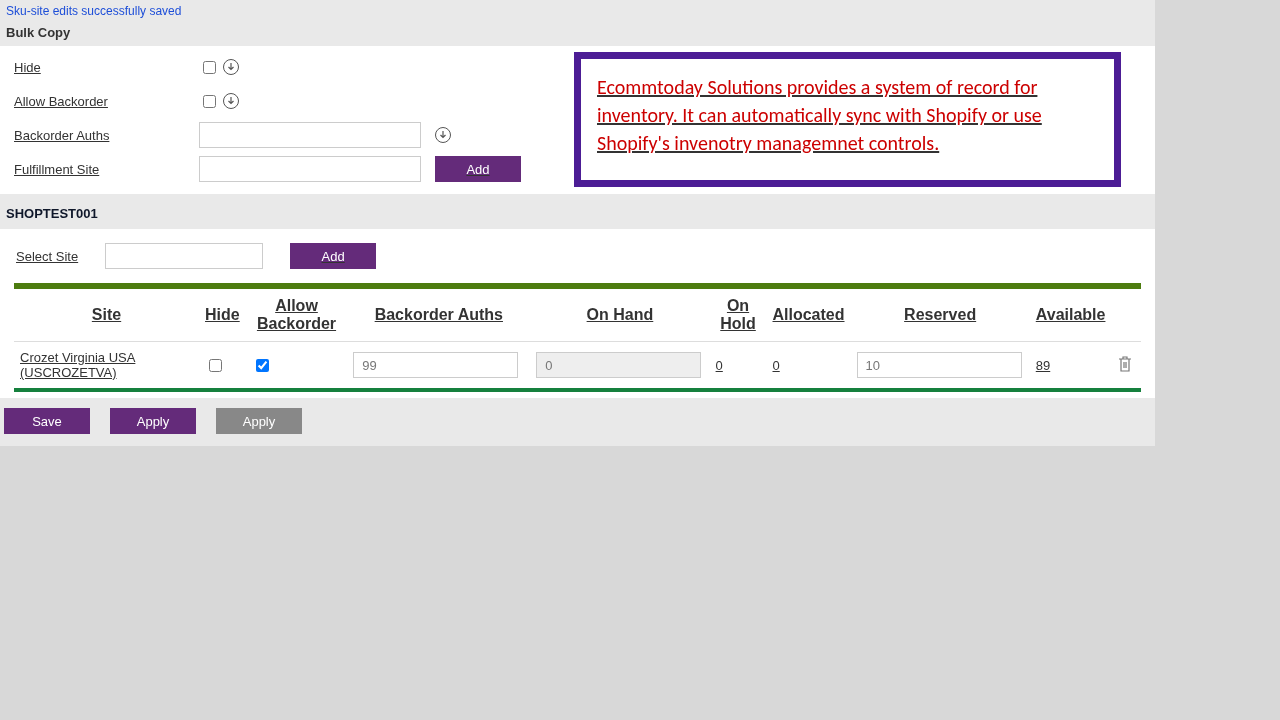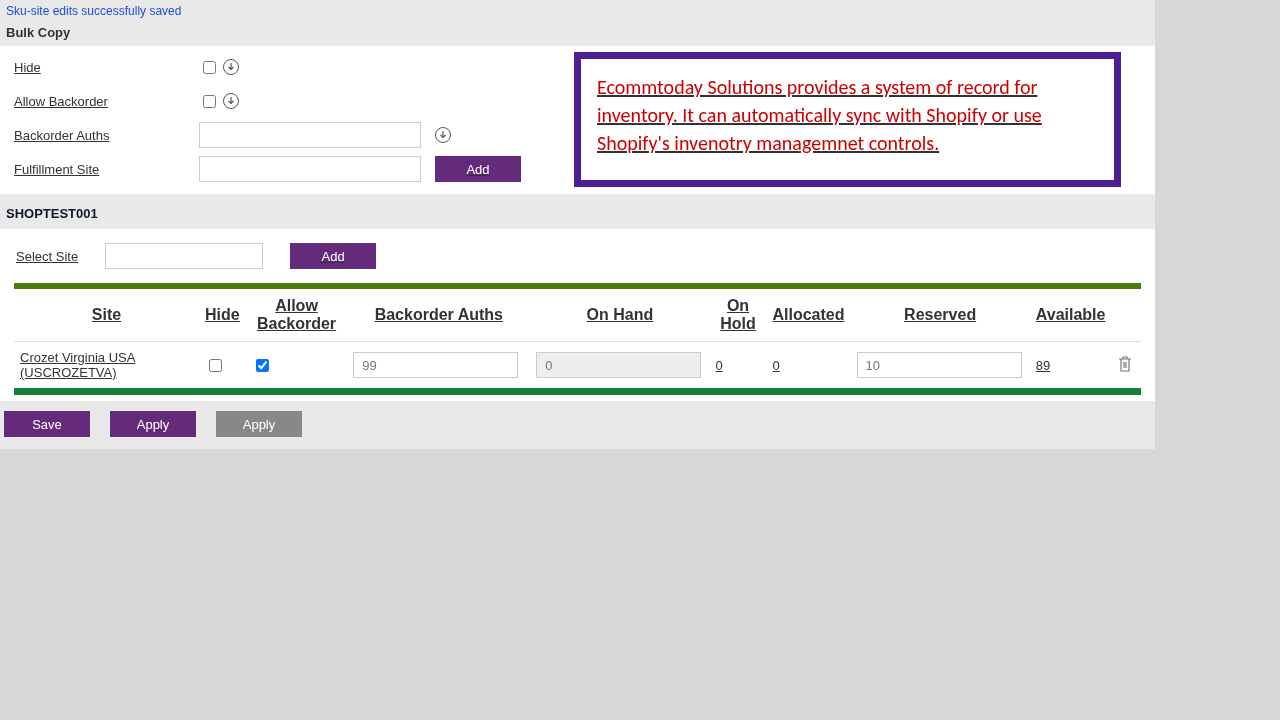--- a/index.html
+++ b/index.html
@@ -131,21 +131,21 @@
     font-size: 16px;
     font-weight: bold;
     color: #333;
     border-top: 6px solid #4d7c0f;
     border-bottom: 1px solid #ddd;
     padding: 8px 6px;
   }
   table.data tbody td {
     font-size: 13px;
     padding: 8px 6px;
-    border-bottom: 7px solid #15803d;
+    border-bottom: 4px solid #15803d;
     vertical-align: middle;
   }
   table.data tbody tr.total-row td {
     border-bottom: none;
   }
   .cell-input {
     width: 165px;
     height: 26px;
     border: 1px solid #ccc;
     padding: 3px 8px;

